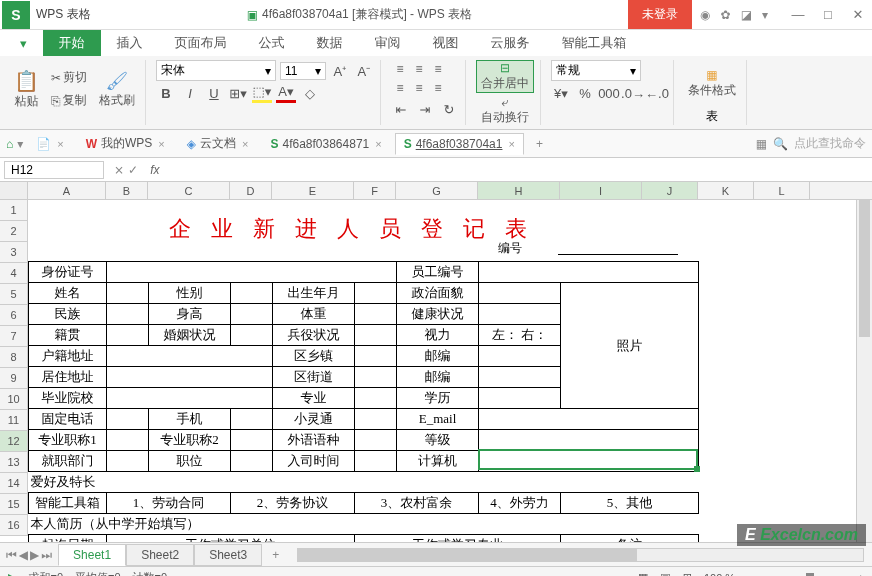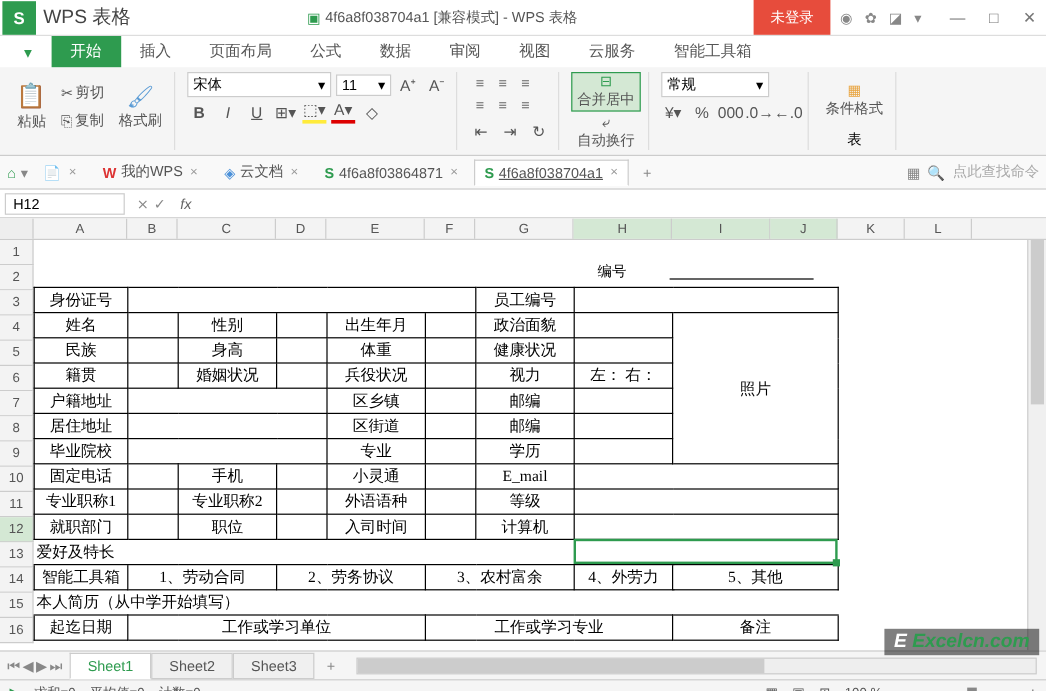--- a/index.html
+++ b/index.html
@@ -1,21 +1,21 @@
 <!DOCTYPE html>
 <html><head>
 <meta charset="utf-8">
 <style>
 * { margin: 0; padding: 0; box-sizing: border-box; font-family: "Microsoft YaHei", Arial, sans-serif; }
 body { width: 872px; height: 576px; background: #fff; overflow: hidden; font-size: 12px; position: relative; }
 
 
 .titlebar { height: 30px; background: #fff; border-bottom: 1px solid #ddd; display: flex; align-items: center; }
 .app-logo { width: 28px; height: 28px; background: #2e9b4f; color: #fff; display: flex; align-items: center; justify-content: center; font-weight: bold; font-size: 14px; margin-left: 2px; }
-.app-name { margin-left: 6px; font-size: 16px; color: #444; }
+.app-name { margin-left: 6px; font-size: 12px; color: #444; }
 .title-center { flex: 1; text-align: center; color: #555; font-size: 12px; display: flex; align-items: center; justify-content: center; gap: 4px; }
 .doc-icon { color: #2e9b4f; }
 .login-badge { background: #e74c3c; color: #fff; padding: 6px 14px; font-size: 12px; }
 .title-icons { display: flex; gap: 10px; padding: 0 8px; color: #888; }
 .win-controls { display: flex; gap: 2px; margin-left: 8px; }
 .win-btn { width: 28px; height: 22px; display: flex; align-items: center; justify-content: center; color: #777; font-size: 13px; }
 
 
 .menubar { height: 26px; background: #fff; display: flex; align-items: stretch; padding-left: 4px; }
 .menu-item { padding: 0 16px; display: flex; align-items: center; color: #555; font-size: 13px; }
@@ -333,20 +333,21 @@
         </div>
       <div class="row">
           <div class="rowh">15</div>
         </div>
       <div class="row">
           <div class="rowh">16</div>
         </div>
     </div>
 
     <div class="form-table">
+      <div class="form-title">企业新进人员登记表</div>
       <div style="height:21px;position:relative;">
           <span style="position:absolute;left:470px;">编号</span>
           <span style="position:absolute;left:530px;width:120px;border-bottom:1px solid #000;">&nbsp;</span>
         </div>
 
       <table class="tbl">
         <tbody>
             <tr>
           <td style="width:78px;">身份证号</td>
           <td colspan="5" style="width:290px;"></td>

